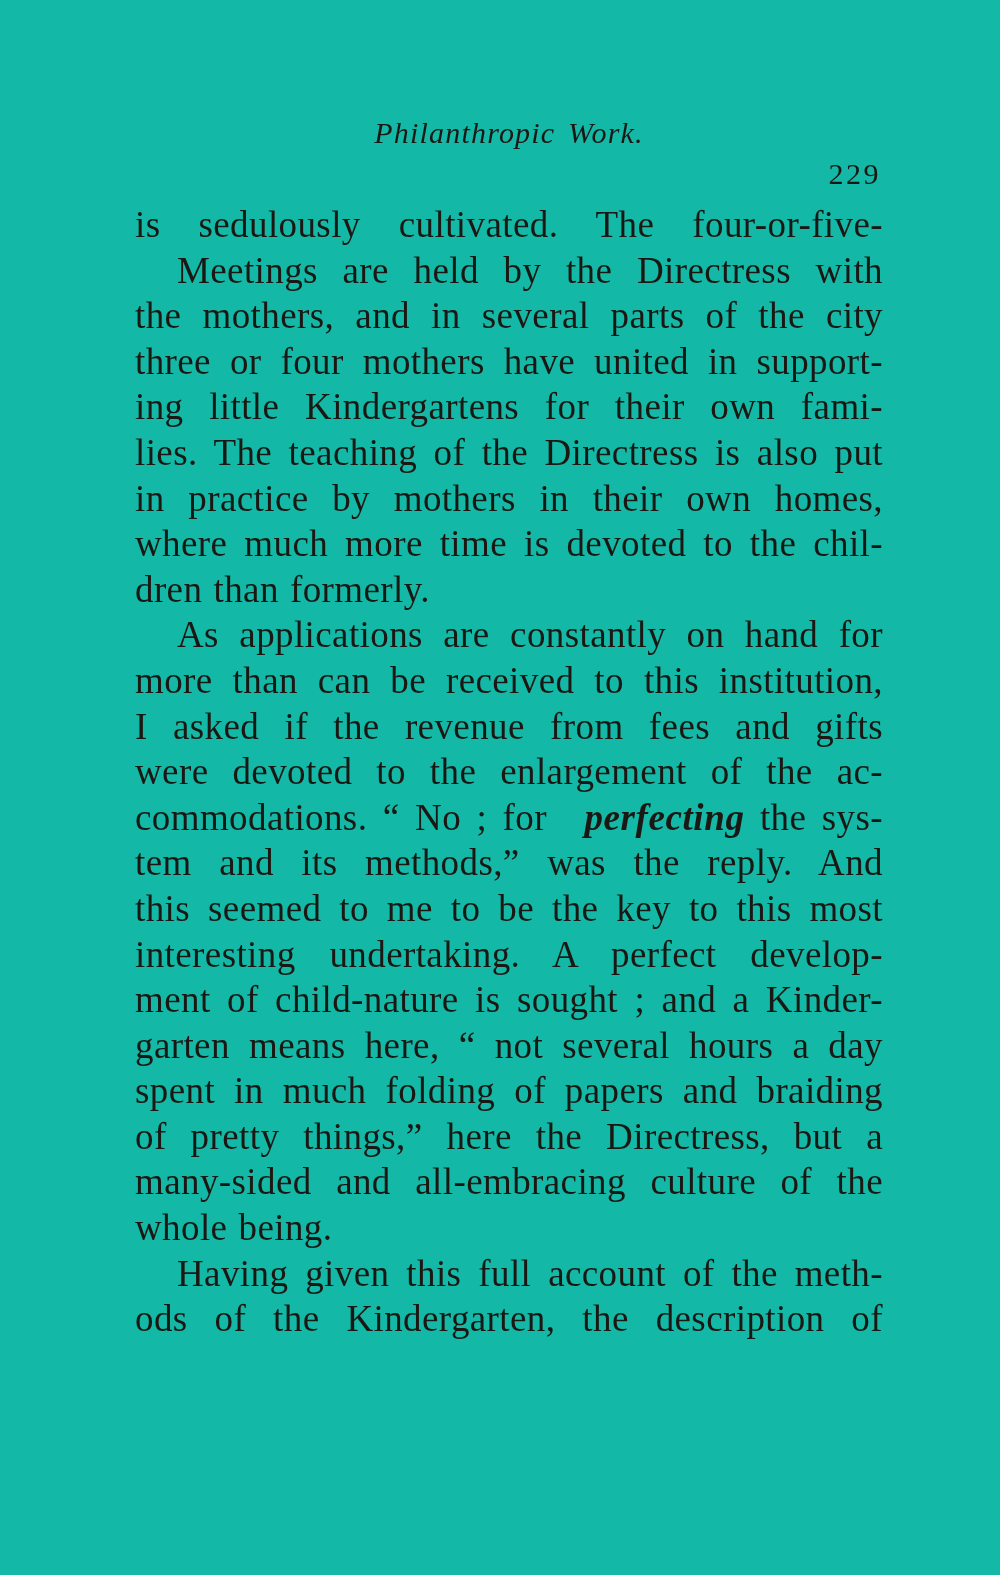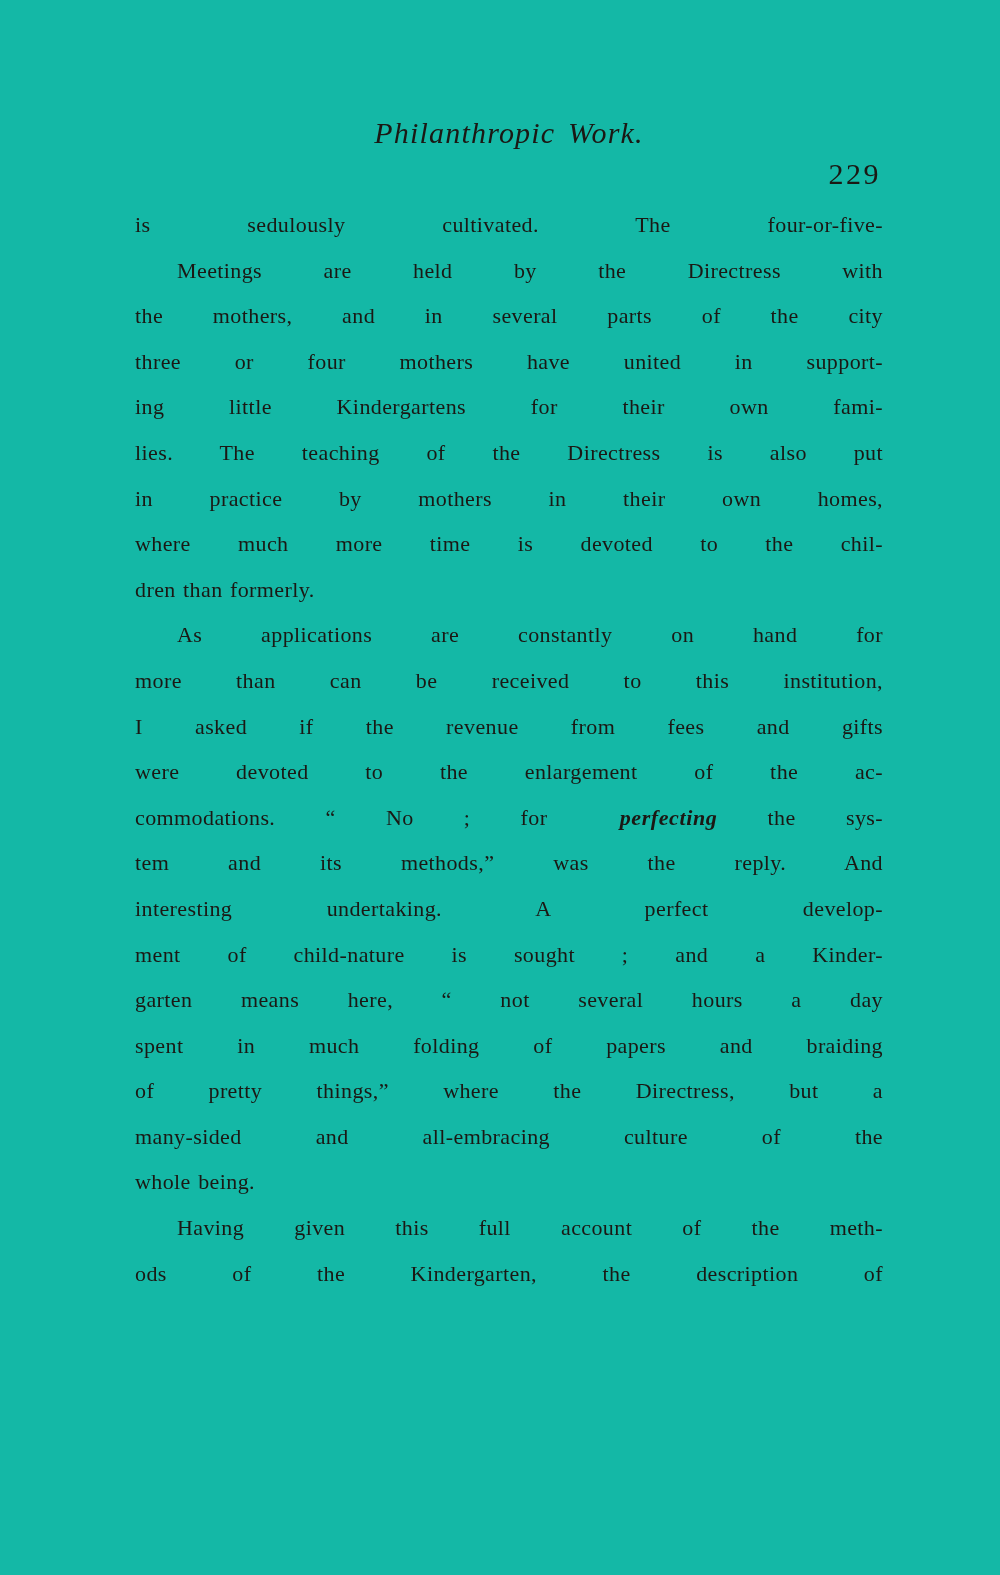--- a/index.html
+++ b/index.html
@@ -36,21 +36,21 @@
     position: absolute;
     right: 2px;
     top: 114px;
     font-style: normal;
     letter-spacing: 2.5px;
     margin-top: 41px;
   }
   .text-block {
     margin: 50px 0 0 135px;
     width: 748px;
-    font-size: 22px;
+    font-size: 37px;
     line-height: 45.6px;
     letter-spacing: 0.4px;
     word-spacing: 1.5px;
   }
   .para { margin: 0; }
   .line {
     text-align: justify;
     text-align-last: justify;
     white-space: normal;
   }
@@ -80,25 +80,26 @@
         <div class="line"><span>where much more time is devoted to the chil-</span></div>
         <div class="line no-just"><span>dren than formerly.</span></div>
       </div>
       <div class="para">
         <div class="line first-indent"><span>As applications are constantly on hand for</span></div>
         <div class="line"><span>more than can be received to this institution,</span></div>
         <div class="line"><span>I asked if the revenue from fees and gifts</span></div>
         <div class="line"><span>were devoted to the enlargement of the ac-</span></div>
         <div class="line"><span>commodations. “ No ; for </span><span class="em">perfecting</span><span> the sys-</span></div>
         <div class="line"><span>tem and its methods,” was the reply. And</span></div>
+        <div class="line"><span>this seemed to me to be the key to this most</span></div>
         <div class="line"><span>interesting undertaking. A perfect develop-</span></div>
         <div class="line"><span>ment of child-nature is sought ; and a Kinder-</span></div>
         <div class="line"><span>garten means here, “ not several hours a day</span></div>
         <div class="line"><span>spent in much folding of papers and braiding</span></div>
-        <div class="line"><span>of pretty things,” where the Directress, but a</span></div>
+        <div class="line"><span>of pretty things,” here the Directress, but a</span></div>
         <div class="line"><span>many-sided and all-embracing culture of the</span></div>
         <div class="line no-just"><span>whole being.</span></div>
       </div>
       <div class="para">
         <div class="line first-indent"><span>Having given this full account of the meth-</span></div>
         <div class="line"><span>ods of the Kindergarten, the description of</span></div>
       </div>
     </div>
 </div>
 

